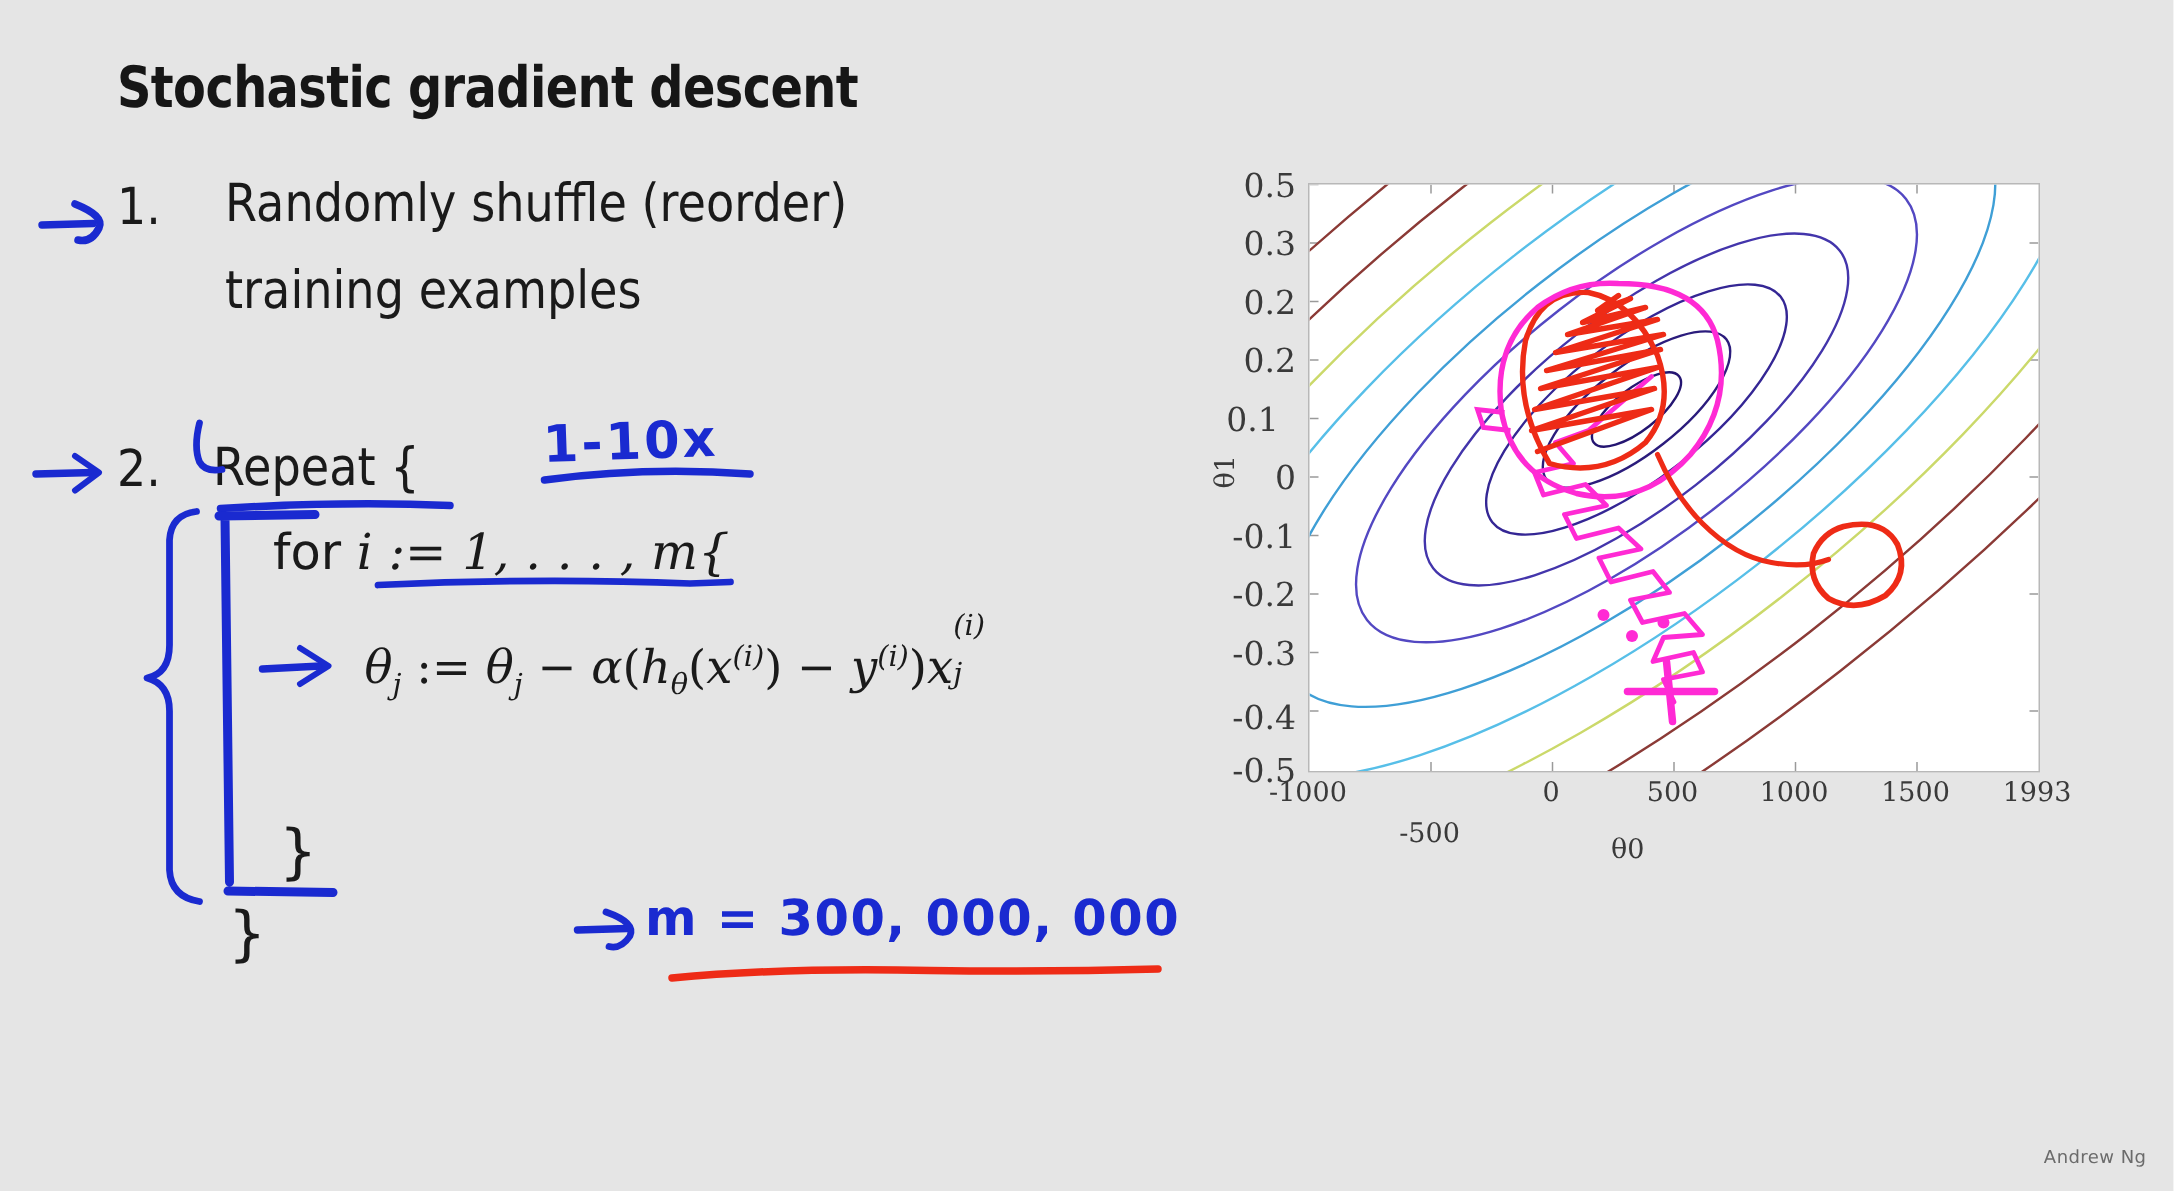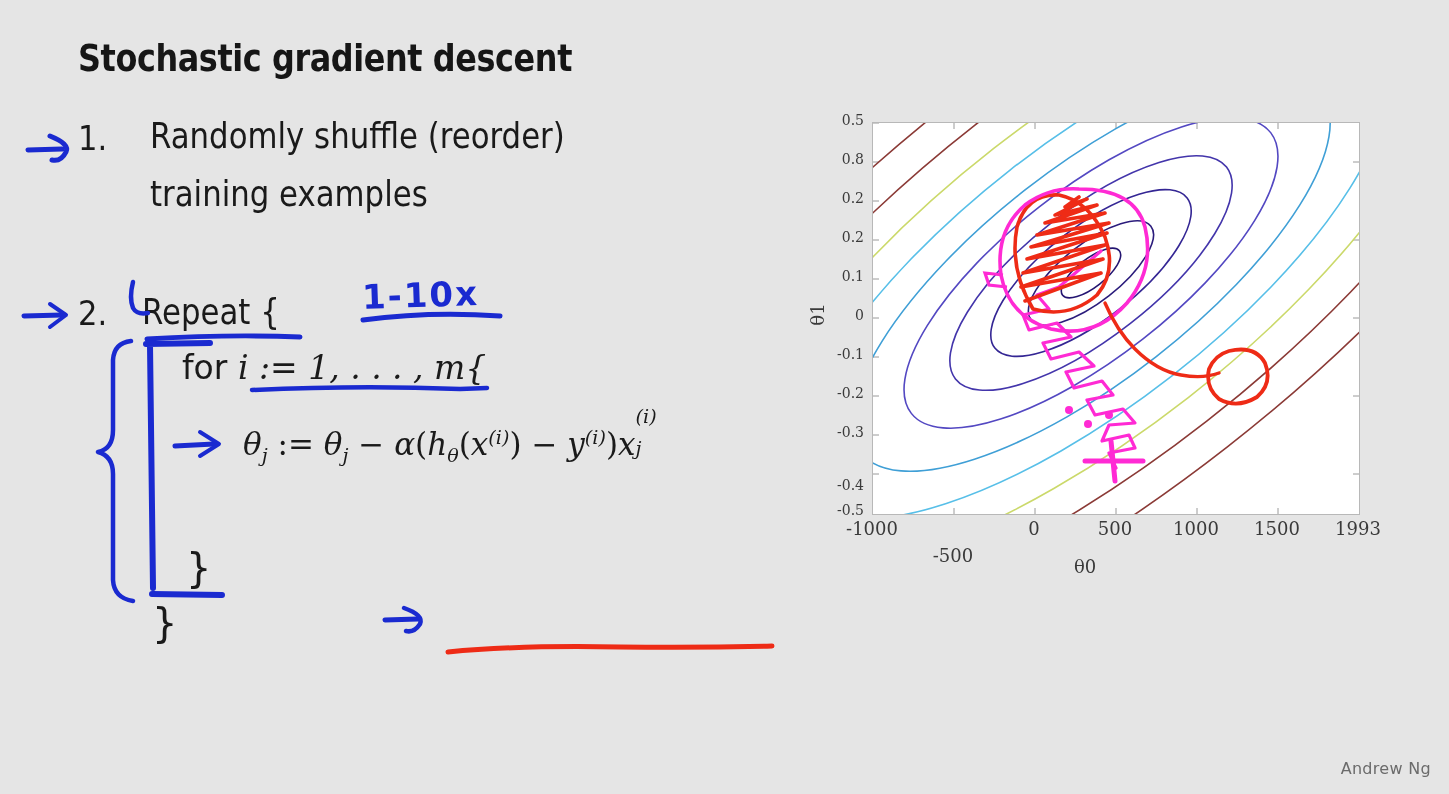--- a/index.html
+++ b/index.html
@@ -165,21 +165,21 @@
     left: 68px; top: 14px;
     width: 486px; height: 391px;
     border: 1px solid #b8b8b8;
     background: #ffffff;
     overflow: hidden;
   }
   .ytick-label {
     position: absolute;
     text-align: right;
     font-family: "DejaVu Serif", serif;
-    font-size: 14px;
+    font-size: 22px;
     color: #3a3a3a;
     width: 58px;
     left: 2px;
   }
   .xtick-label {
     position: absolute;
     text-align: center;
     font-family: "DejaVu Serif", serif;
     font-size: 18px;
     color: #3a3a3a;
@@ -203,21 +203,21 @@
     font-family: "DejaVu Serif", serif;
     font-size: 18px;
     color: #3a3a3a;
   }
 
   
   #footer-credit {
     position: absolute;
     right: 18px;
     bottom: 16px;
-    font-size: 16px;
+    font-size: 12px;
     font-family: "DejaVu Sans", sans-serif;
     color: #6b6b6b;
     letter-spacing: 0.3px;
     margin-left: 47px;
   }
 </style>
 </head>
 <body>
 
 <div class="slide">
@@ -243,20 +243,21 @@
     <span class="mi">α</span><span>(</span><span class="mi">h</span><span class="sub">θ</span><span>(</span><span class="mi">x</span><span class="sup">(i)</span><span>)</span>
     <span>−</span>
     <span class="mi">y</span><span class="sup">(i)</span><span>)</span><span class="mi">x</span><span class="subsup"><span class="up">(i)</span><span class="dn">j</span></span>
   </div>
 
 
   <div class="brace-black" id="inner-close-brace">}</div>
   <div class="brace-black" id="outer-close-brace">}</div>
 
   <div class="hand-text" id="hand-1-10x">1-10x</div>
+  <div class="hand-text" id="hand-m-value">m = 300, 000, 000</div>
 
   <svg id="ink-layer" viewBox="0 0 1449 794">
     <g fill="none" stroke="#1a2ad0" stroke-width="5" stroke-linecap="round" stroke-linejoin="round">
 
       <g>
         <path d="M28,150 L62,149"></path>
         <path d="M50,136 Q70,144 66,152 Q61,162 52,160"></path>
       </g>
 
       <g>
@@ -286,29 +287,29 @@
         <path d="M404,608 Q424,615 420,624 Q414,633 406,631" stroke-width="4.5"></path>
       </g>
     </g>
 
     <path d="M448,652 Q520,645 620,647 Q700,648 772,646" fill="none" stroke="#ee2b16" stroke-width="5" stroke-linecap="round"></path>
   </svg>
 
   <div id="contour-figure">
 
     <div class="ytick-label" style="top:4px;">0.5</div>
-    <div class="ytick-label" style="top:43px;">0.8</div>
+    <div class="ytick-label" style="top:43px;">0.3</div>
     <div class="ytick-label" style="top:82px;">0.2</div>
     <div class="ytick-label" style="top:121px;">0.2</div>
-    <div class="ytick-label" style="top:160px;">0.1</div>
+    <div class="ytick-label" style="top:160px;text-align:center;">0.1</div>
     <div class="ytick-label" style="top:199px;">0</div>
     <div class="ytick-label" style="top:238px;">-0.1</div>
     <div class="ytick-label" style="top:277px;">-0.2</div>
     <div class="ytick-label" style="top:316px;">-0.3</div>
-    <div class="ytick-label" style="top:369px;">-0.4</div>
+    <div class="ytick-label" style="top:359px;">-0.4</div>
     <div class="ytick-label" style="top:394px;">-0.5</div>
 
     <div class="xtick-label" style="left:28px;">-1000</div>
     <div class="xtick-label" style="left:109px;margin-top:27px;">-500</div>
     <div class="xtick-label" style="left:190px;">0</div>
     <div class="xtick-label" style="left:271px;">500</div>
     <div class="xtick-label" style="left:352px;">1000</div>
     <div class="xtick-label" style="left:433px;">1500</div>
     <div class="xtick-label" style="left:514px;">1993</div>
 

